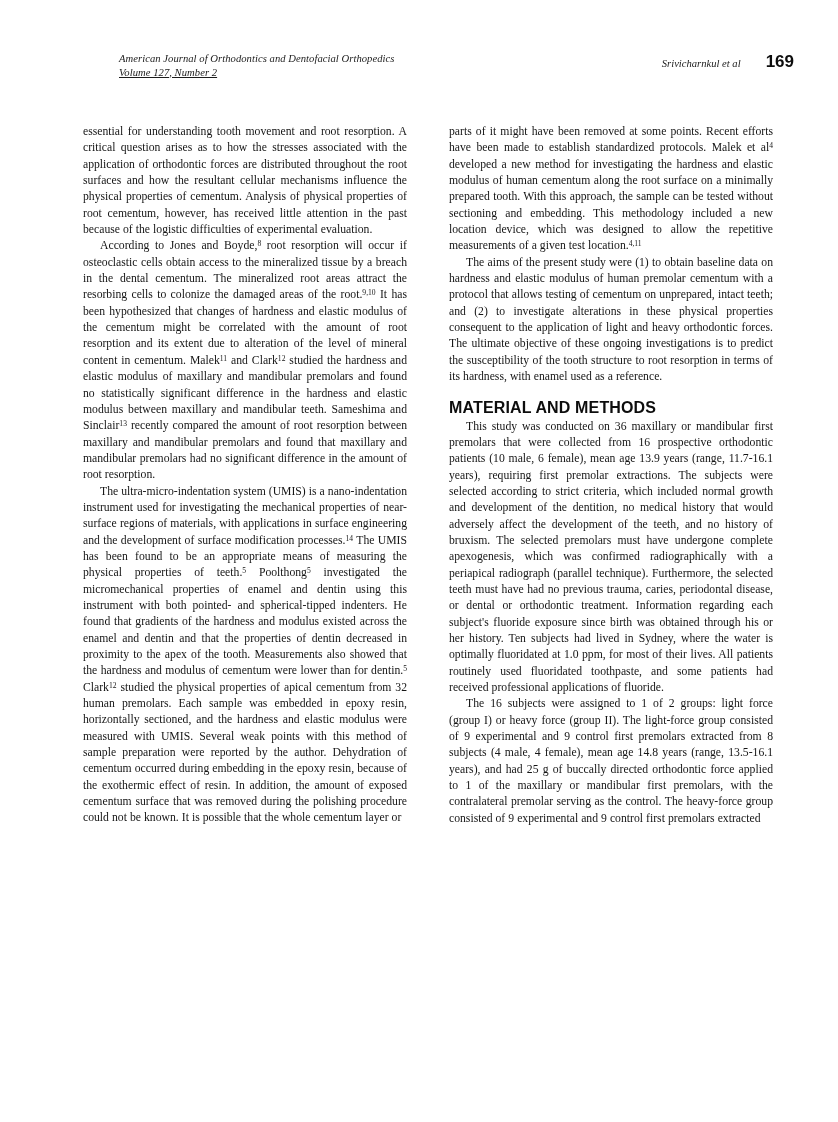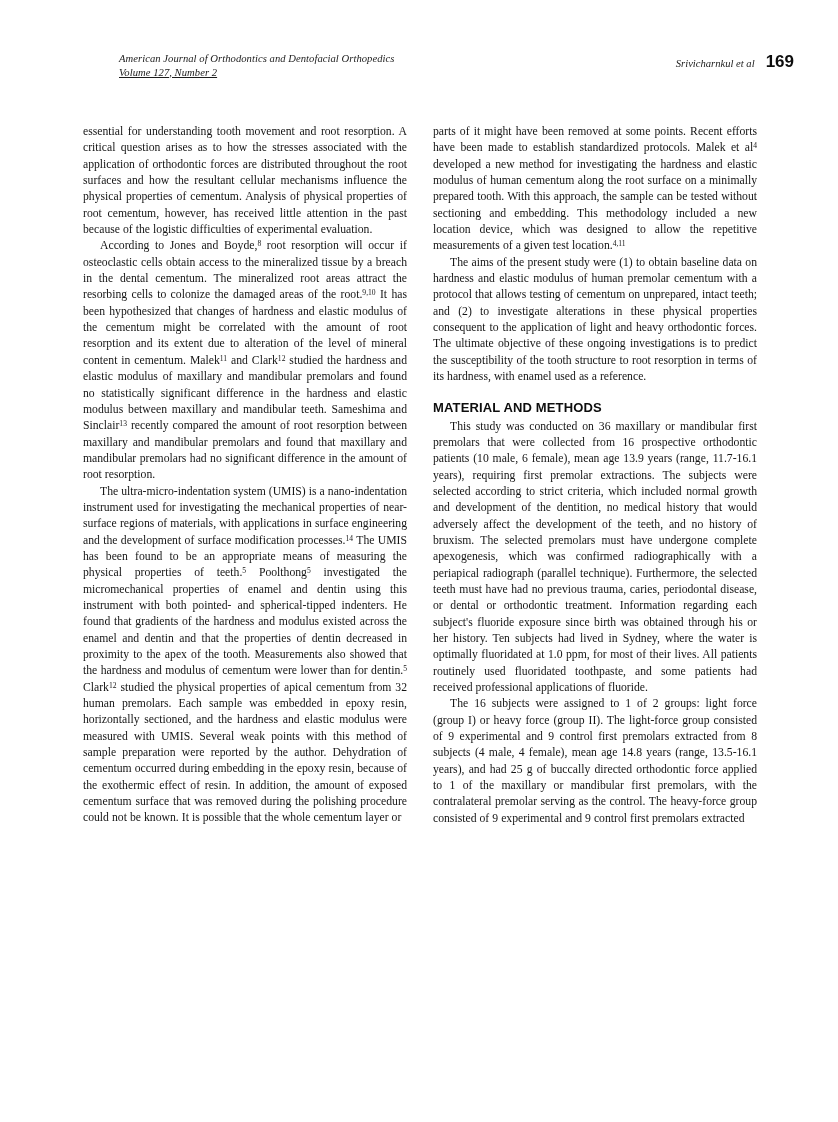--- a/index.html
+++ b/index.html
@@ -40,21 +40,21 @@
   .rh-left .vol {
     display: block;
     text-decoration: underline;
   }
   .rh-right {
     position: absolute;
     right: 0;
     top: 0;
     display: flex;
     align-items: baseline;
-    gap: 11px;
+    gap: 25px;
     white-space: nowrap;
   }
   .rh-authors {
     font-family: "Liberation Serif", "DejaVu Serif", serif;
     font-style: italic;
     font-size: 10.6px;
     color: #1b1b1b;
   }
   .rh-pageno {
     font-family: "Liberation Sans", "DejaVu Sans", sans-serif;
@@ -64,21 +64,21 @@
   }
 
   
   .body-cols {
     position: absolute;
     left: 83px;
     top: 124px;
     width: 675px;
     height: 930px;
     display: flex;
-    gap: 26px;
+    gap: 42px;
   }
   .col {
     width: 324px;
     flex: 0 0 324px;
   }
 
   p.para {
     margin: 0;
     font-family: "Liberation Serif", "DejaVu Serif", serif;
     font-size: 11.7px;
@@ -98,21 +98,21 @@
     vertical-align: 0.42em;
     line-height: 0;
   }
 
   h2.section-head {
     margin: 0;
     padding-top: 14.5px;
     padding-bottom: 3.5px;
     font-family: "Liberation Sans", "DejaVu Sans", sans-serif;
     font-weight: bold;
-    font-size: 13px;
+    font-size: 16px;
     line-height: 15px;
     letter-spacing: 0.15px;
     color: #0d0d0d;
     text-align: left;
   }
 </style>
 </head>
 <body>
 
 <div class="page">

